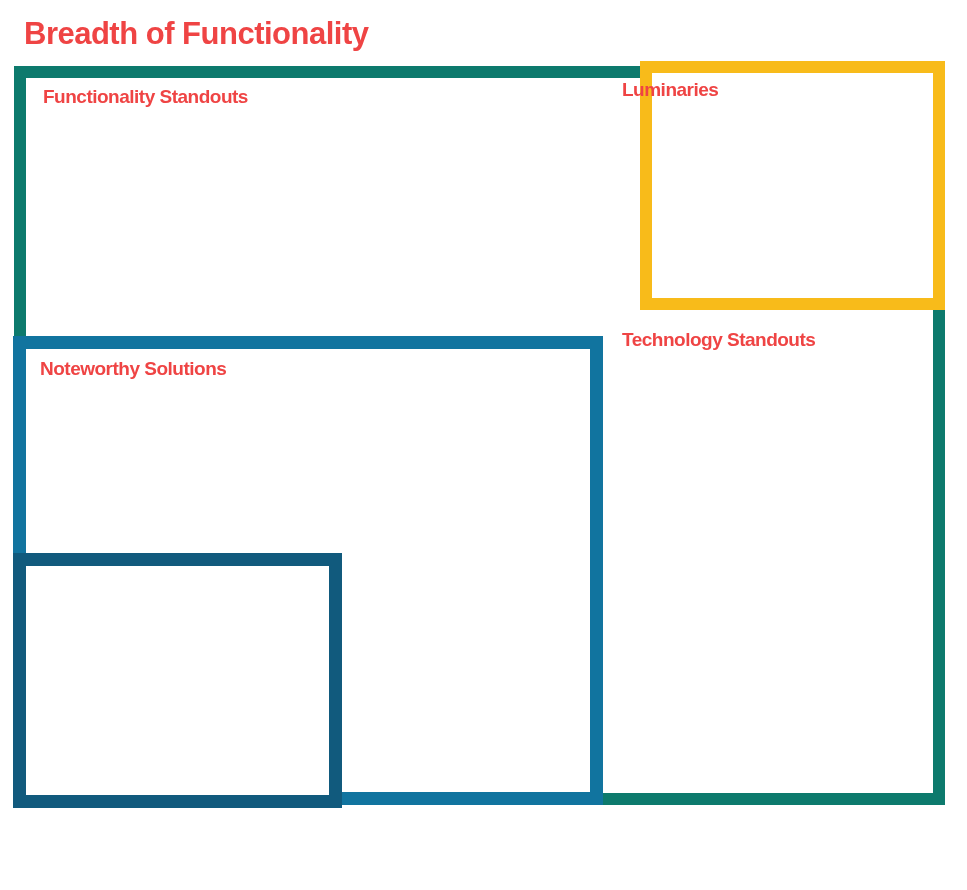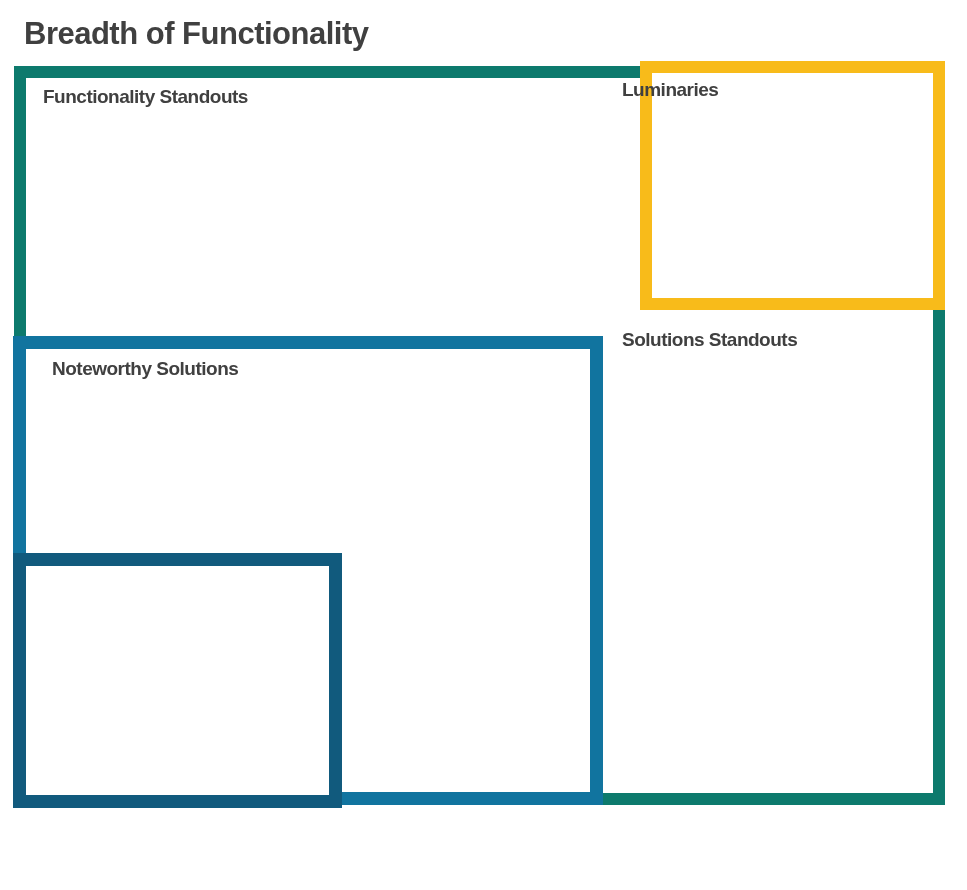--- a/index.html
+++ b/index.html
@@ -1,21 +1,21 @@
 <!DOCTYPE html>
 <html><head>
 <meta charset="utf-8">
 <style>
   html,body{margin:0;padding:0;background:#ffffff;}
   #canvas{
     position:relative;
     width:967px;height:890px;
     background:#ffffff;
     font-family:"Liberation Sans","DejaVu Sans",sans-serif;
-    color:#404040;
+    color:#ef4444;
     overflow:hidden;
   }
   .box{position:absolute;box-sizing:border-box;background:#ffffff;}
   .box-outer{
     left:14px;top:66px;width:931px;height:739px;
     border:12px solid #0d7a6d;z-index:1;background:transparent;
   }
   .box-blue{
     left:13px;top:336px;width:590px;height:469px;
     border:13px solid #11749f;z-index:2;
@@ -32,21 +32,21 @@
     position:absolute;z-index:10;
     font-weight:bold;white-space:nowrap;
     letter-spacing:-0.5px;line-height:1.15;
   }
   .lbl-axis{font-size:31px;}
   .lbl-region{font-size:19px;}
   .lbl-breadth{left:24px;top:16px;}
   .lbl-functionality{left:43px;top:86px;}
   .lbl-luminaries{left:622px;top:79px;}
   .lbl-technology{left:622px;top:329px;}
-  .lbl-noteworthy{left:40px;top:358px;margin-left:12px;}
+  .lbl-noteworthy{left:40px;top:358px;}
   .lbl-developing{left:32px;top:579px;}
   .lbl-advanced{left:588px;top:818px;}
 </style>
 </head>
 <body>
 
 <div id="canvas">
 
   <div class="lbl lbl-axis lbl-breadth">Breadth of Functionality</div>
 
@@ -56,18 +56,18 @@
   <div class="box box-blue"></div>
 
   <div class="box box-dark"></div>
 
   <div class="box box-yellow"></div>
 
   <div class="lbl lbl-region lbl-functionality">Functionality Standouts</div>
 
   <div class="lbl lbl-region lbl-luminaries">Luminaries</div>
 
-  <div class="lbl lbl-region lbl-technology">Solutions Standouts</div>
+  <div class="lbl lbl-region lbl-technology">Technology Standouts</div>
 
   <div class="lbl lbl-region lbl-noteworthy">Noteworthy Solutions</div>
 
 
 </div>
 
 </body></html>

